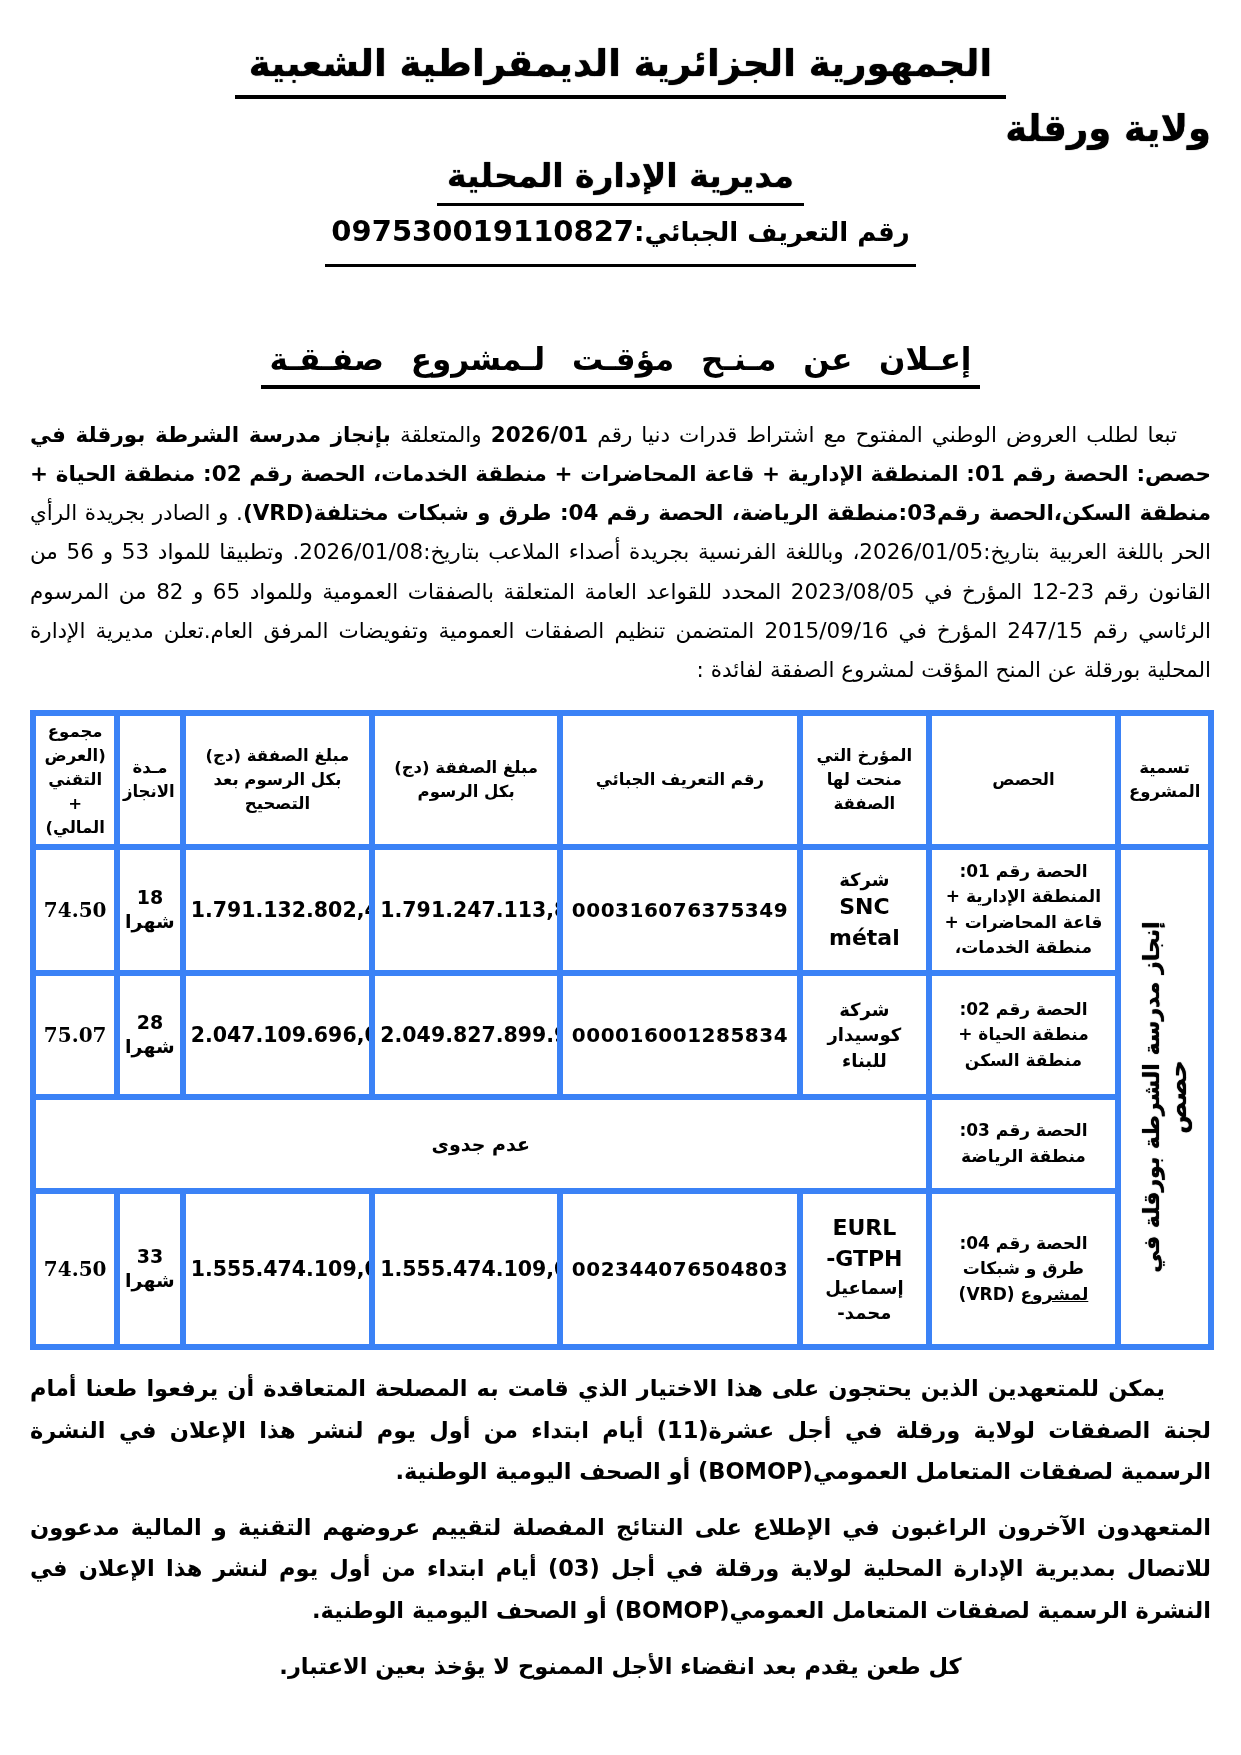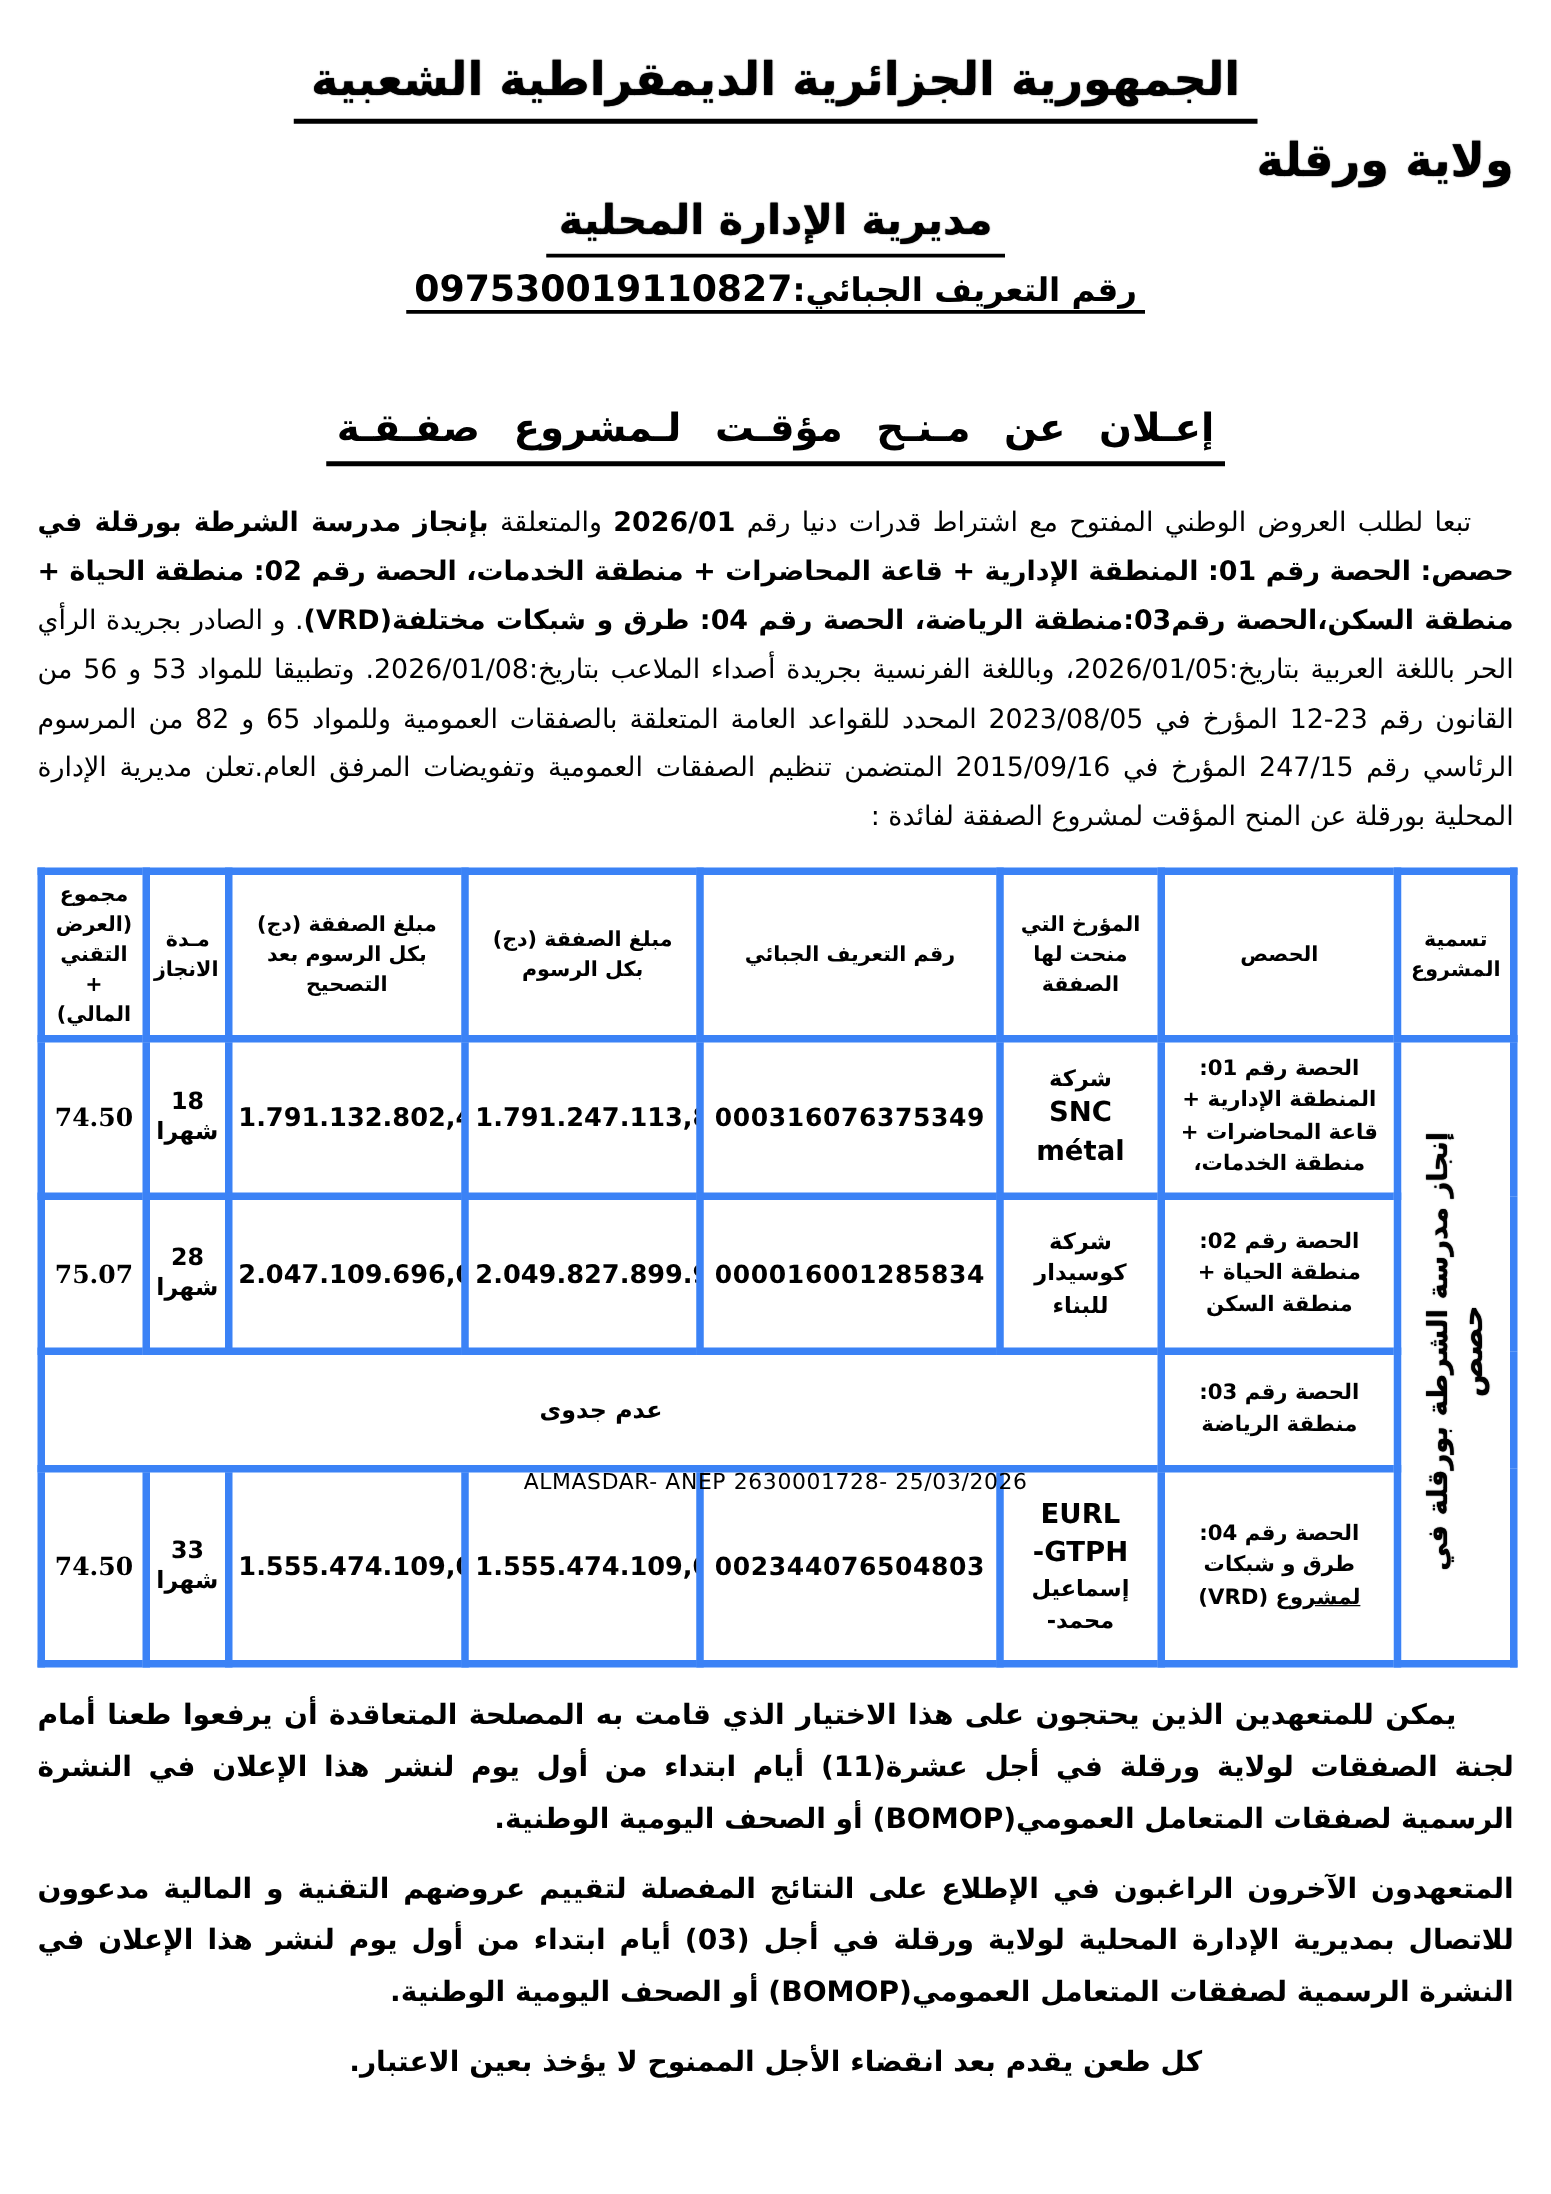--- a/index.html
+++ b/index.html
@@ -9,21 +9,21 @@
   .u{text-decoration:underline;}
 
   
   .hdr{ text-align:center; padding-top:42px; direction:rtl;}
   .hdr-line1{display:inline-block;font-size:37px;font-weight:bold;letter-spacing:1px;
     border-bottom:4px solid #000;padding:0 14px 10px;text-shadow:0 0 1px #000;}
   .hdr-line2{font-size:37px;font-weight:bold;margin-top:8px;text-shadow:0 0 1px #000;text-align:right;}
   .hdr-line3{display:inline-block;font-size:33px;font-weight:bold;border-bottom:3px solid #000;
     padding:0 10px 8px;margin-top:6px;text-shadow:0 0 1px #000;}
   .hdr-tax{display:inline-block;font-size:26px;font-weight:bold;border-bottom:3px solid #000;
-    padding:0 6px 0;margin-top:8px;direction:rtl;}
+    padding:0 6px 16px;margin-top:8px;direction:rtl;}
   .hdr-tax .num{font-size:29px;}
 
   
   .title-wrap{text-align:center;margin-top:26px;}
   .doc-title{display:inline-block;direction:rtl;font-size:31px;font-weight:bold;word-spacing:16px;
     border-bottom:4px solid #000;padding:0 8px 8px;margin-top:48px;}
 
   
   .intro{direction:rtl;text-align:justify;font-size:21.5px;line-height:1.82;margin-top:26px;
     text-indent:34px;}
@@ -153,15 +153,14 @@
         </td>
         <td class="total">74.50</td>
       </tr>
     </tbody>
   </table>
 
   <p class="post first">يمكن للمتعهدين الذين يحتجون على هذا الاختيار الذي قامت به المصلحة المتعاقدة أن يرفعوا طعنا أمام لجنة الصفقات لولاية ورقلة في أجل عشرة(11) أيام ابتداء من أول يوم لنشر هذا الإعلان في النشرة الرسمية لصفقات المتعامل العمومي(BOMOP) أو الصحف اليومية الوطنية.</p>
   <p class="post">المتعهدون الآخرون الراغبون في الإطلاع على النتائج المفصلة لتقييم عروضهم التقنية و المالية مدعوون للاتصال بمديرية الإدارة المحلية لولاية ورقلة في أجل (03) أيام ابتداء من أول يوم لنشر هذا الإعلان في النشرة الرسمية لصفقات المتعامل العمومي(BOMOP) أو الصحف اليومية الوطنية.</p>
   <p class="post center">كل طعن يقدم بعد انقضاء الأجل الممنوح لا يؤخذ بعين الاعتبار.</p>
 
-  <div class="footer">ALMASDAR- ANEP 2630001728- 25/03/2026</div>
 
 </div>
 
 </body></html>

